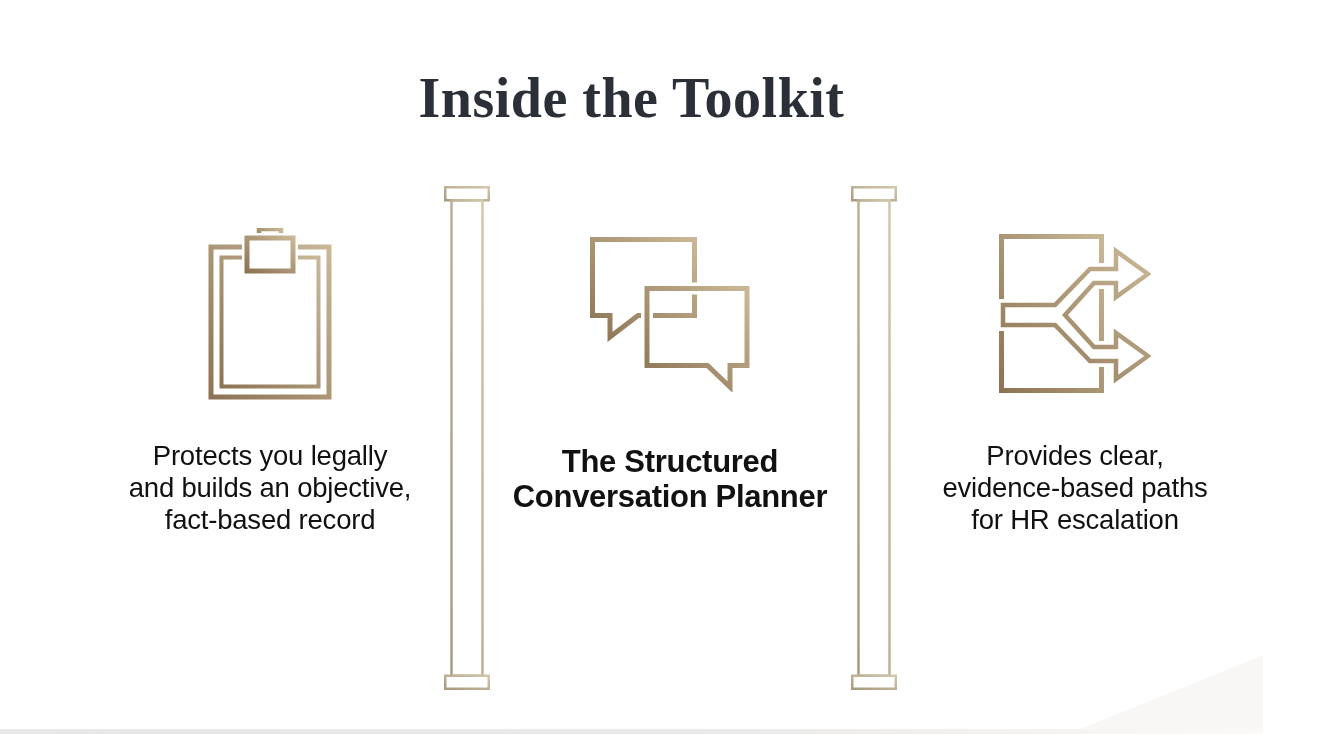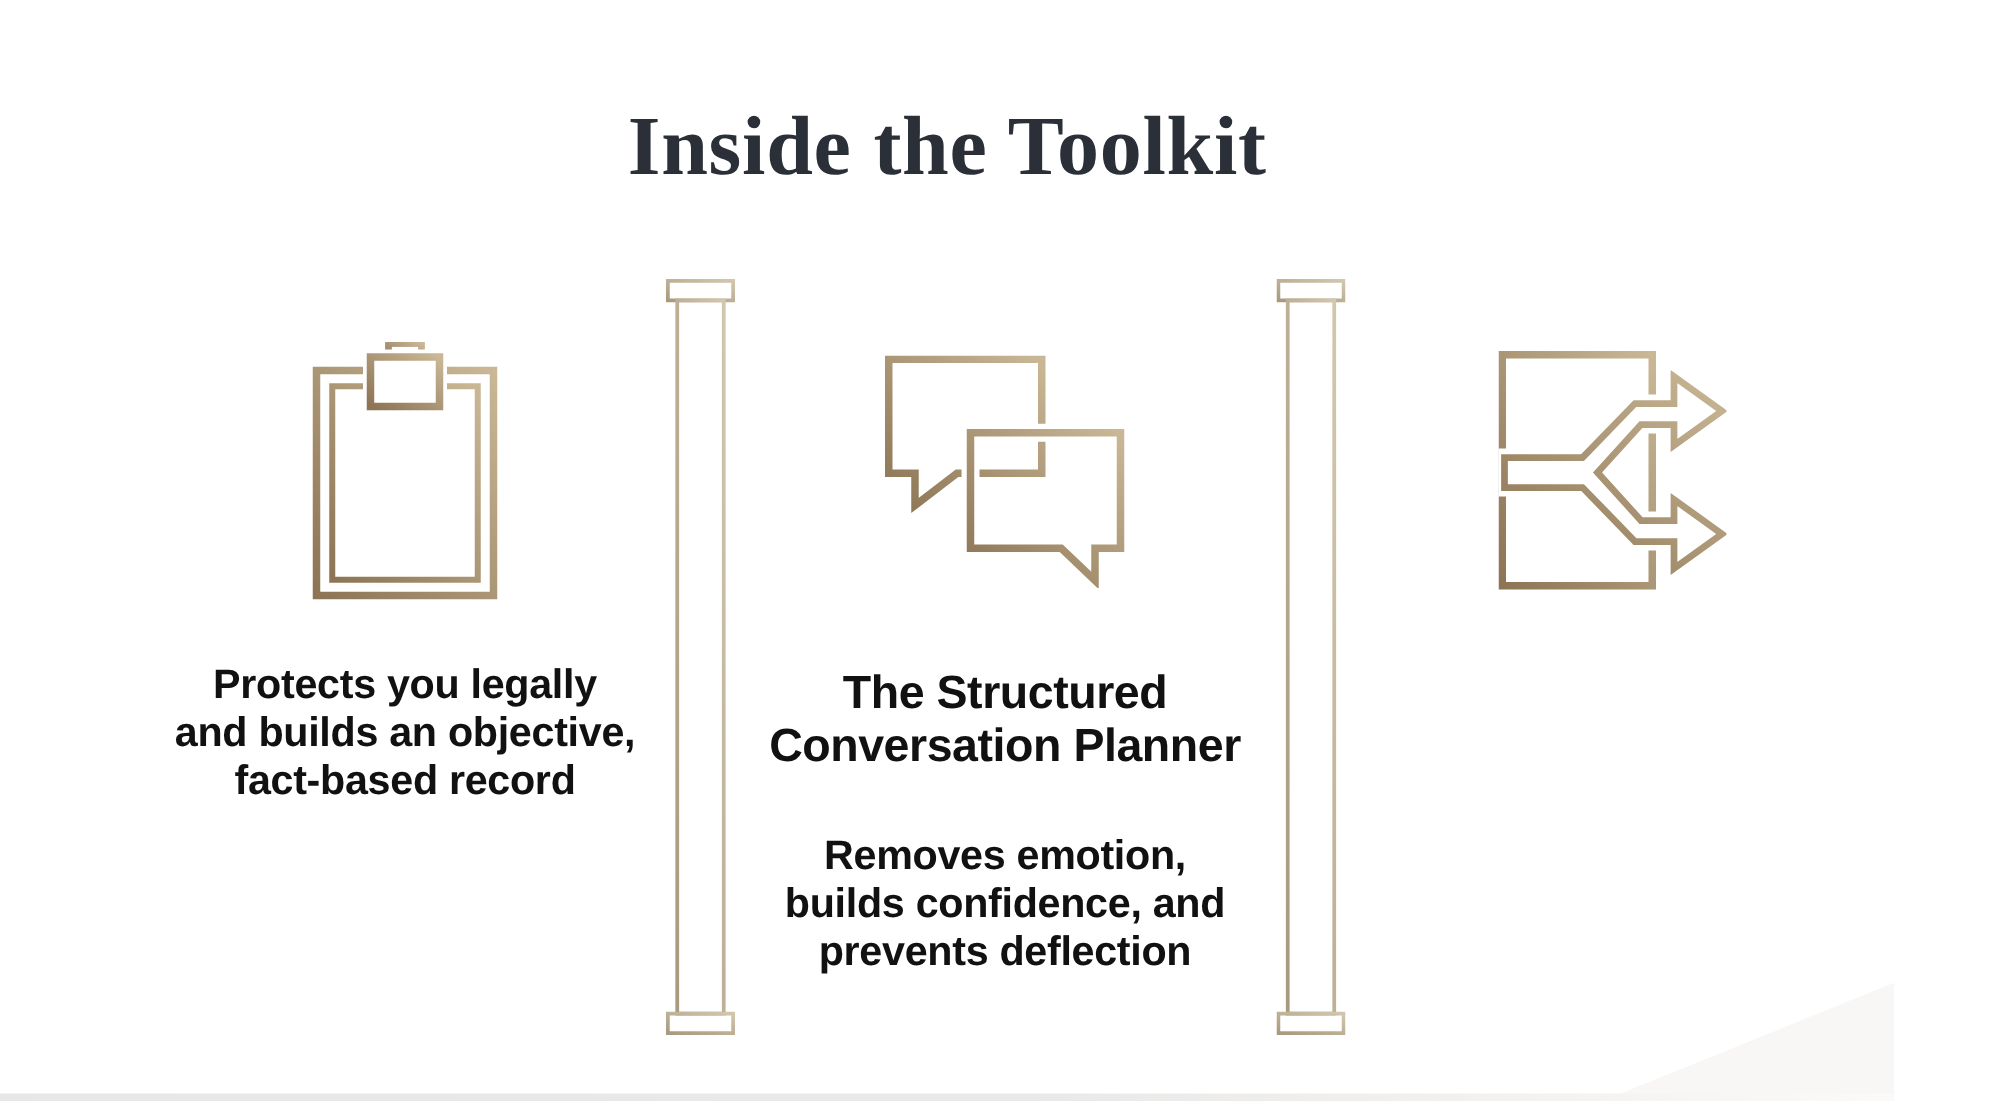--- a/index.html
+++ b/index.html
@@ -26,21 +26,21 @@
     height:172px; width:100%;
     display:flex; align-items:center; justify-content:center;
   }
   .col-heading {
     margin-top:44px;
     font-size:31px; line-height:35px; font-weight:600; letter-spacing:-0.3px;
     color:#111111; text-align:center; white-space:pre-line;
   }
   .col-desc {
     margin-top:40px;
-    font-size:27.5px; line-height:32px; font-weight:700; letter-spacing:-0.2px;
+    font-size:27.5px; line-height:32px; font-weight:400; letter-spacing:-0.2px;
     color:#111111; text-align:center; white-space:pre-line;
   }
   .pillar { position:absolute; top:186px; }
   .pillar-1 { left:444px; }
   .pillar-2 { left:851px; }
   .bottom-strip {
     position:absolute; left:0; bottom:0; width:100%; height:5px;
     background:linear-gradient(to right,#e7e7e7 0%,#e9e9e9 55%,#f3f1ef 78%,#fbfaf8 100%);
   }
   .corner-wedge {
@@ -112,23 +112,20 @@
         </defs>
 
         <path d="M2.5,2.5 H104.5 V78.5 H48 L20,100 V78.5 H2.5 Z" fill="none" stroke="url(#g2)" stroke-width="5"></path>
 
         <path d="M57,51.5 H157 V128.5 H140 V150 L117.5,128.5 H57 Z" fill="none" stroke="#ffffff" stroke-width="12"></path>
         <path d="M57,51.5 H157 V128.5 H140 V150 L117.5,128.5 H57 Z" fill="none" stroke="url(#g2)" stroke-width="5"></path>
       </svg>
     </div>
     <div class="col-heading">The Structured
 Conversation Planner</div>
-    <div class="col-desc">Removes emotion,
-builds confidence, and
-prevents deflection</div>
   </div>
 
   <svg class="pillar pillar-2" width="46" height="504" viewBox="0 0 46 504">
     <defs>
       <linearGradient id="gp2" x1="0" y1="1" x2="1" y2="0">
         <stop offset="0" stop-color="#a89a7e"></stop>
           <stop offset="1" stop-color="#d2c6ad"></stop>
       </linearGradient>
     </defs>
     <rect x="1.25" y="1.25" width="43.5" height="13" fill="none" stroke="url(#gp2)" stroke-width="2.5"></rect>
@@ -154,18 +151,21 @@
         <line x1="2.5" y1="71" x2="102.5" y2="71" stroke="url(#g3)" stroke-width="4.5"></line>
         <line x1="2.5" y1="95" x2="102.5" y2="95" stroke="url(#g3)" stroke-width="4.5"></line>
         <line x1="2.5" y1="123" x2="102.5" y2="123" stroke="url(#g3)" stroke-width="4.5"></line>
 
         <path d="M4,71 L56,71 L91,35 L117,35 L117,17 L149,40 L117,63 L117,49 L95,49 L66,81
                  L95,113 L117,113 L117,99 L149,122 L117,145 L117,127 L91,127 L56,91 L4,91 Z" fill="#ffffff" stroke="#ffffff" stroke-width="12" stroke-linejoin="miter"></path>
         <path d="M4,71 L56,71 L91,35 L117,35 L117,17 L149,40 L117,63 L117,49 L95,49 L66,81
                  L95,113 L117,113 L117,99 L149,122 L117,145 L117,127 L91,127 L56,91 L4,91 Z" fill="#ffffff" stroke="url(#g3)" stroke-width="4.5" stroke-linejoin="miter"></path>
       </svg>
     </div>
+    <div class="col-desc">Provides clear,
+evidence-based paths
+for HR escalation</div>
   </div>
 
   <div class="corner-wedge"></div>
   <div class="bottom-strip"></div>
 
 </div>
 
 </body></html>

